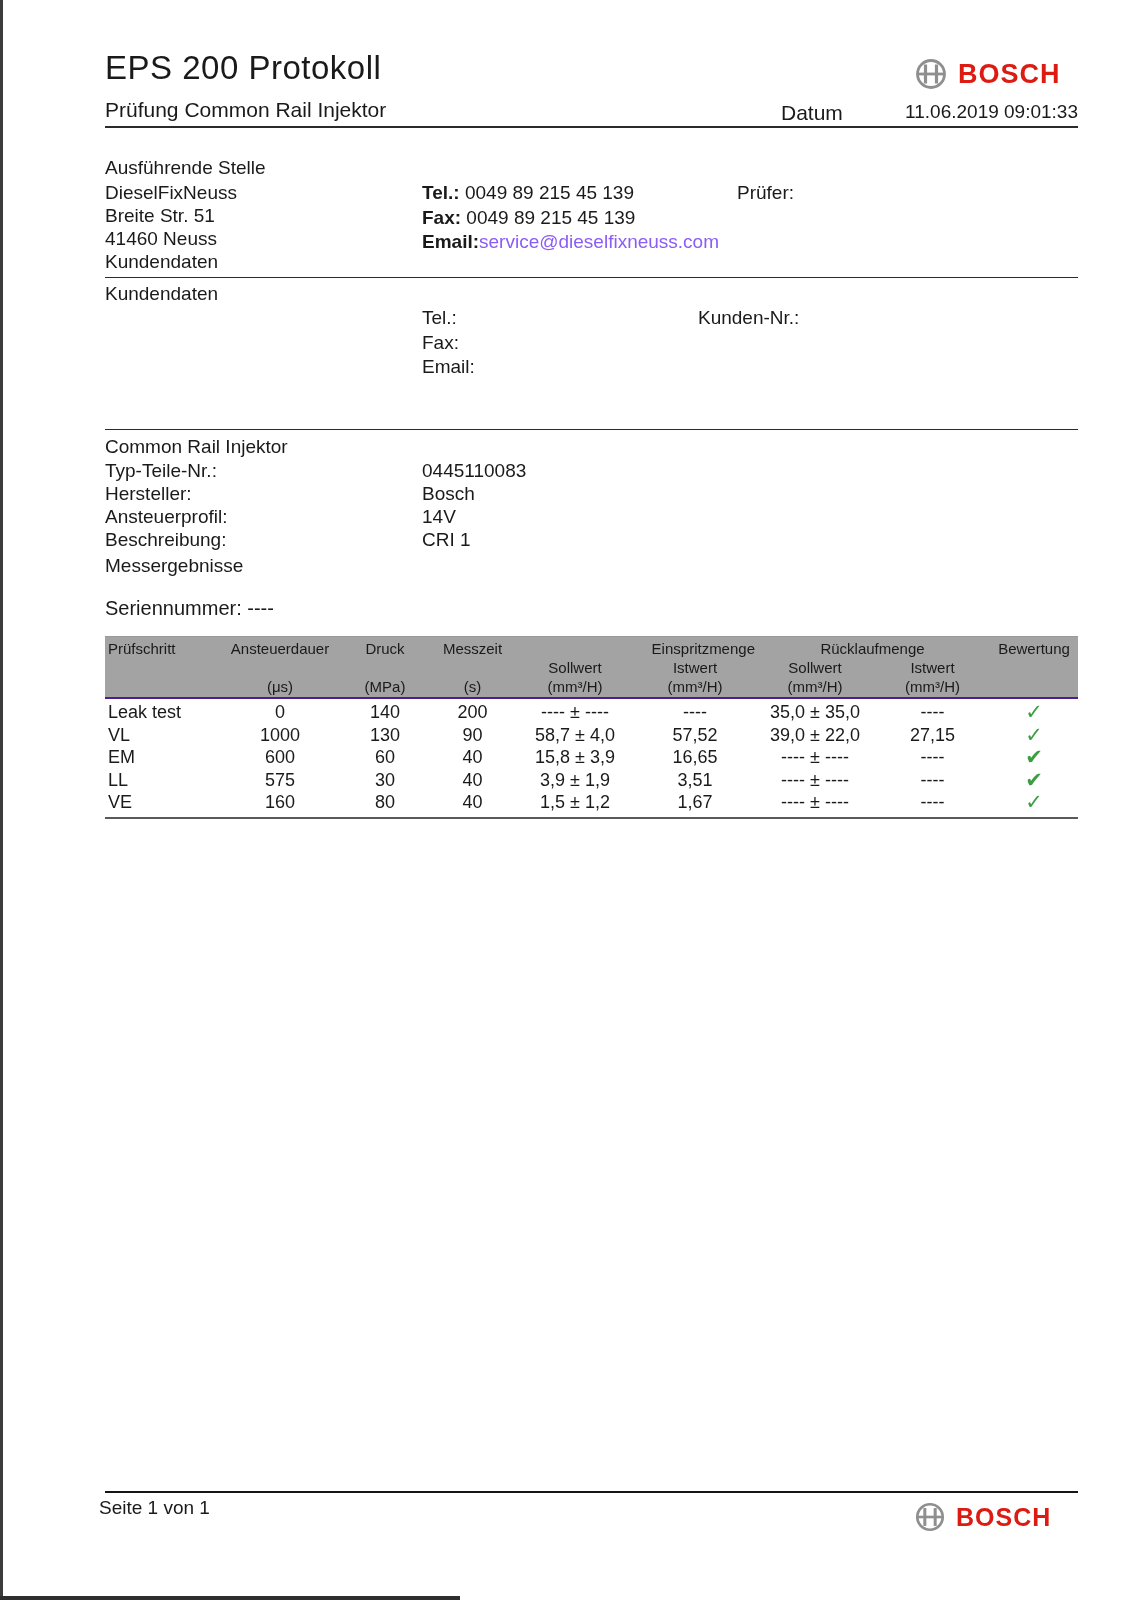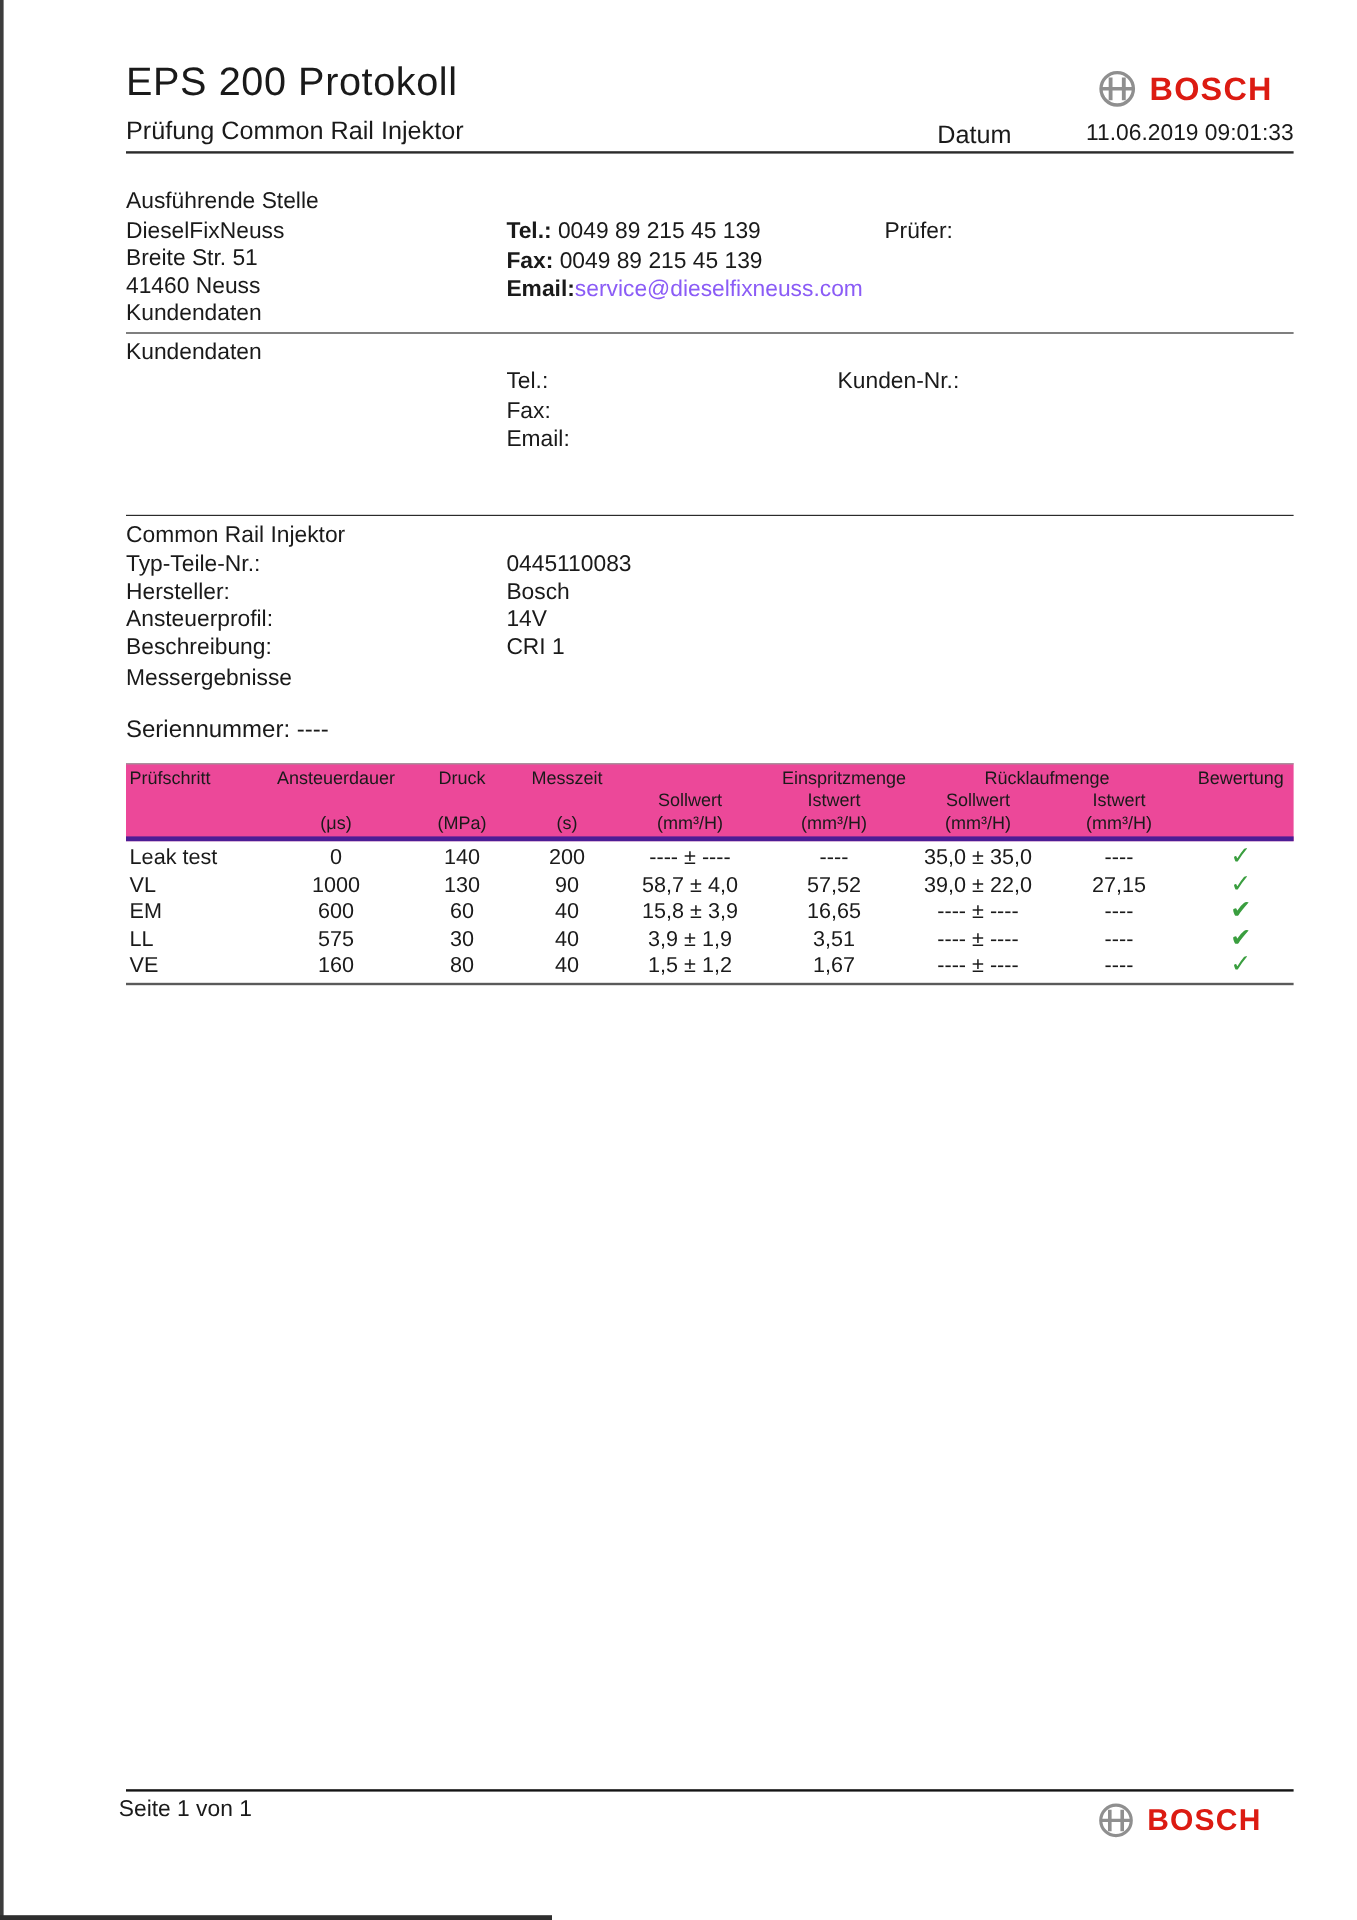--- a/index.html
+++ b/index.html
@@ -47,21 +47,21 @@
   .inj-fields { left:105px; top:459px; font-size:19px; line-height:23px; width:700px; }
   .inj-row { display:flex; }
   .inj-row .flabel { width:317px; }
 
   .results-heading { left:105px; top:555px; font-size:19px; }
   .serial { left:105px; top:597px; font-size:20px; }
 
   
   .mtable { left:105px; top:636px; width:973px; font-size:15px; }
   .trow { display:flex; }
-  .thead-block { background:#ec4899; border-top:1px solid #9a9a9a; border-bottom:4px solid #4c1d95; padding-top:3px; }
+  .thead-block { background:#a3a3a3; border-top:1px solid #9a9a9a; border-bottom:2px solid #4c1d95; padding-top:3px; }
   .c1{width:115px; text-align:left; padding-left:3px;}
   .c2{width:120px; text-align:center;}
   .c3{width:90px; text-align:center;}
   .c4{width:85px; text-align:center;}
   .c5{width:120px; text-align:center;}
   .c6{width:120px; text-align:center;}
   .c7{width:120px; text-align:center;}
   .c8{width:115px; text-align:center;}
   .c9{width:88px; text-align:center;}
   .cspan2{width:240px; text-align:right;}

